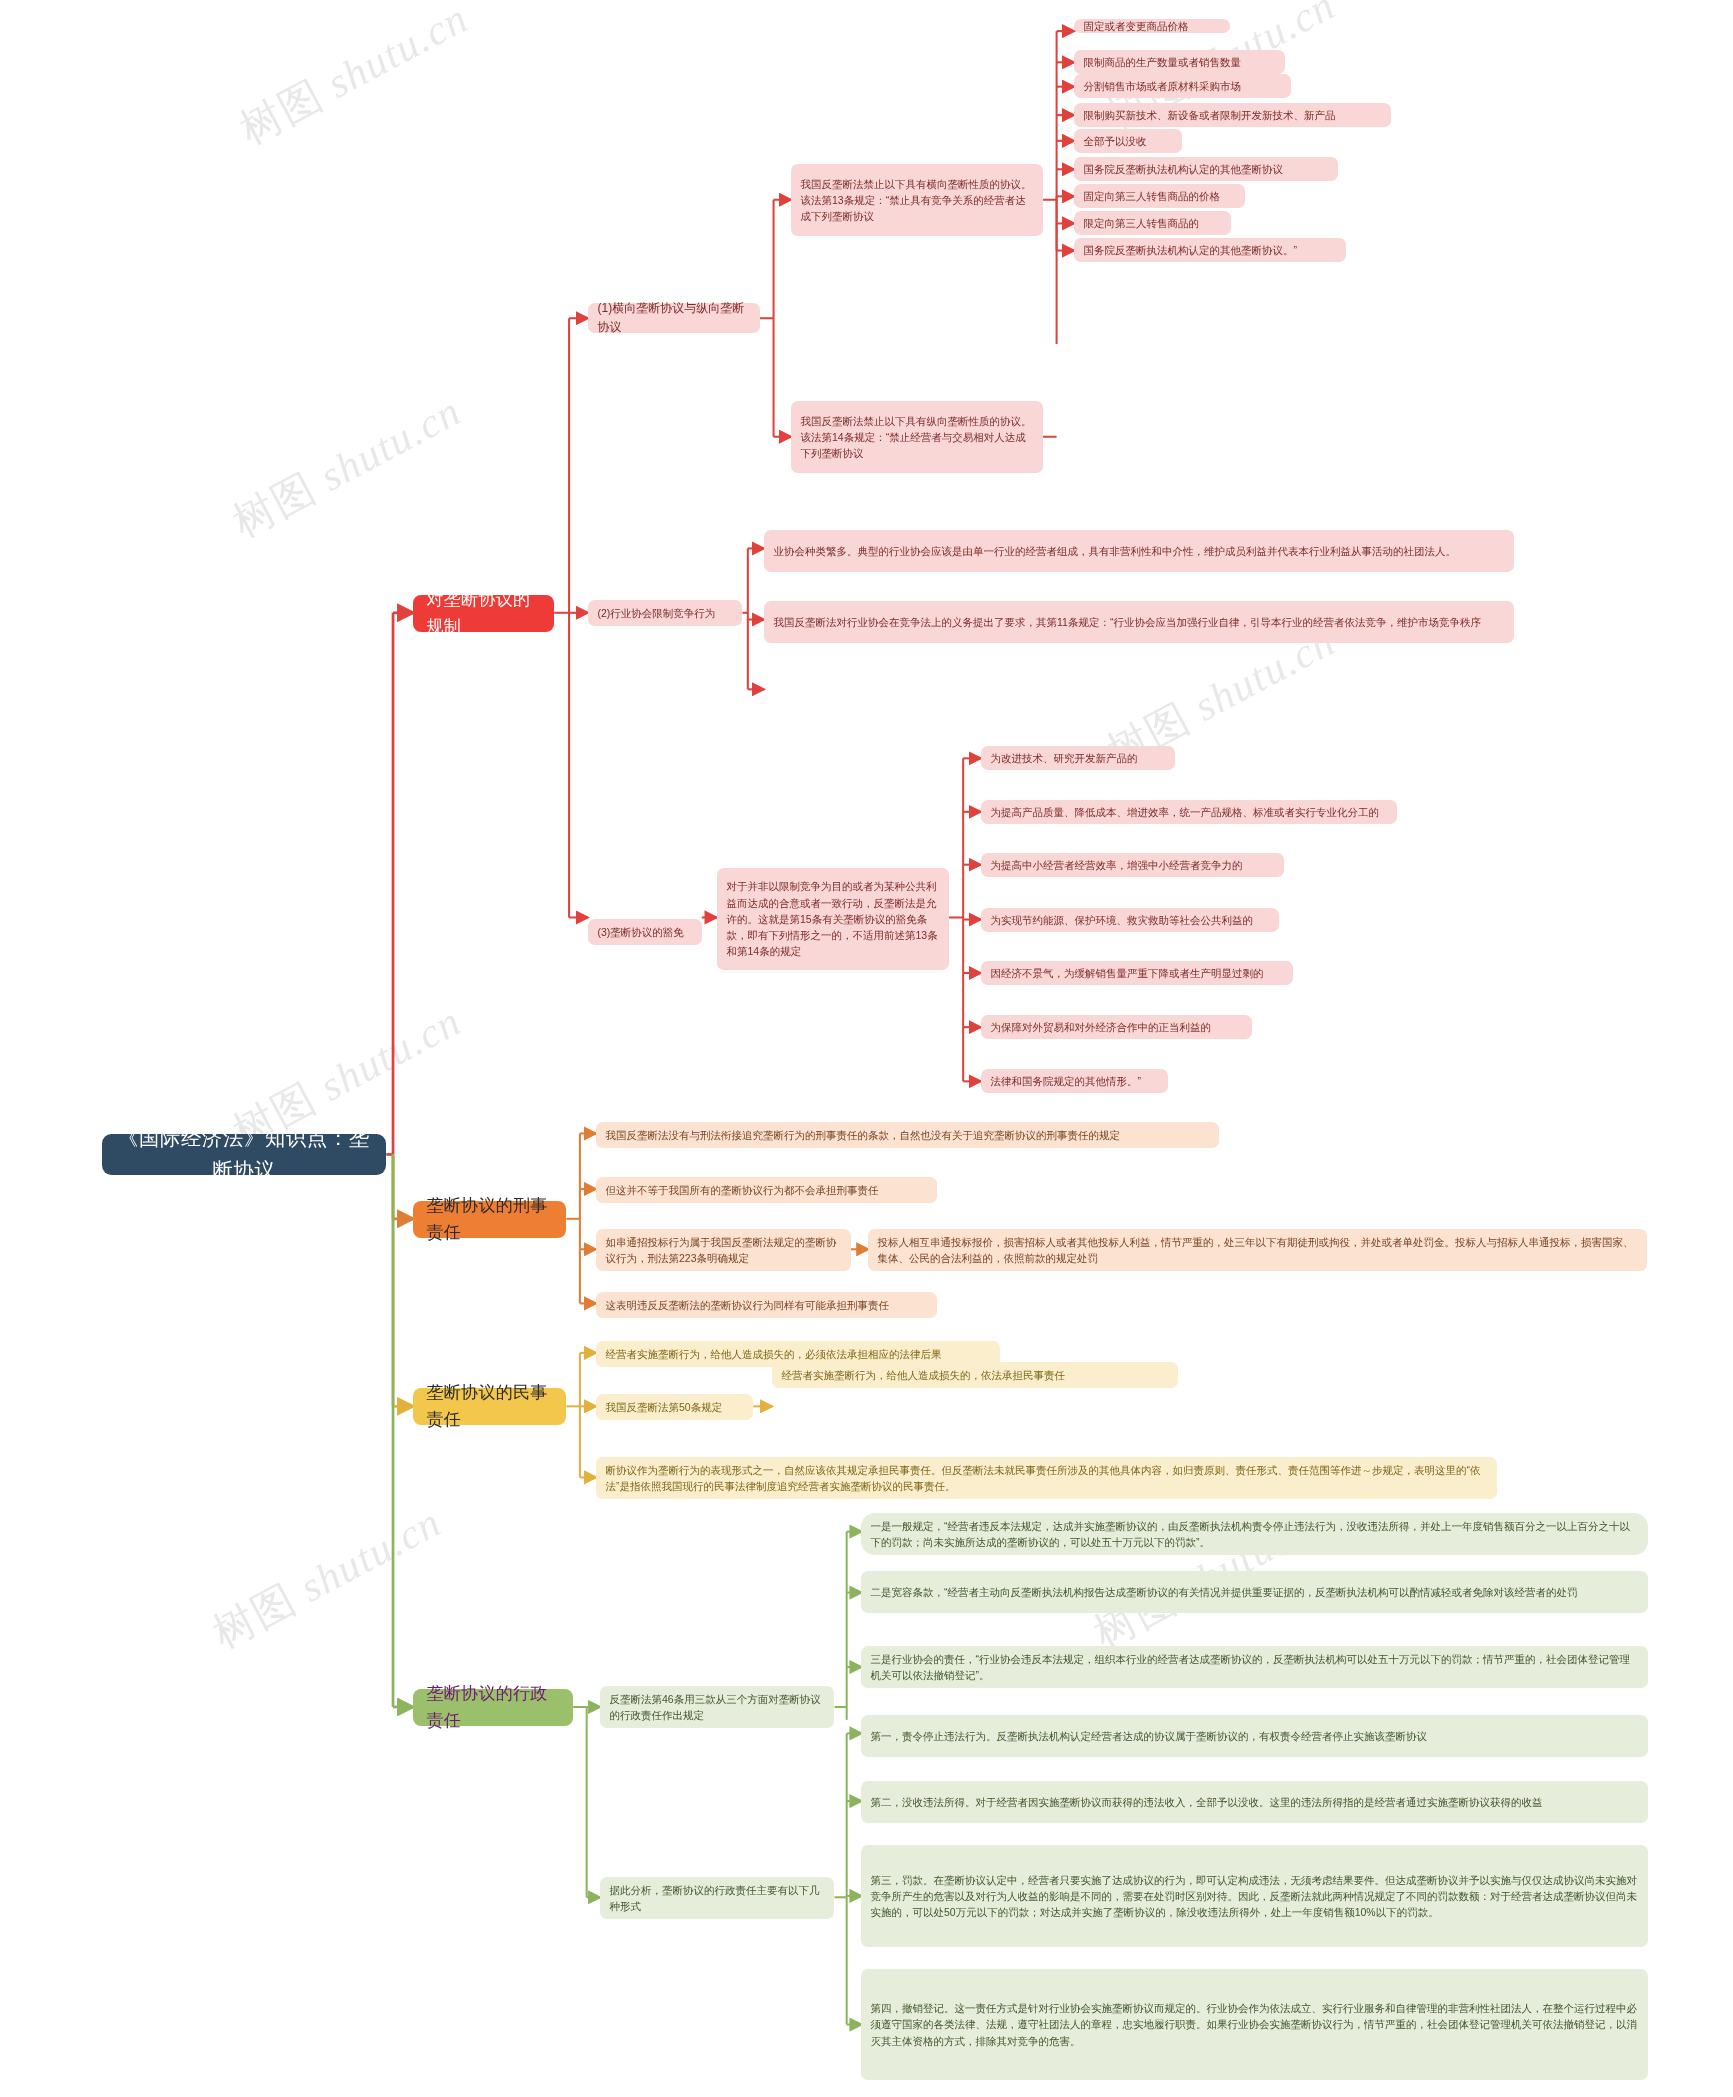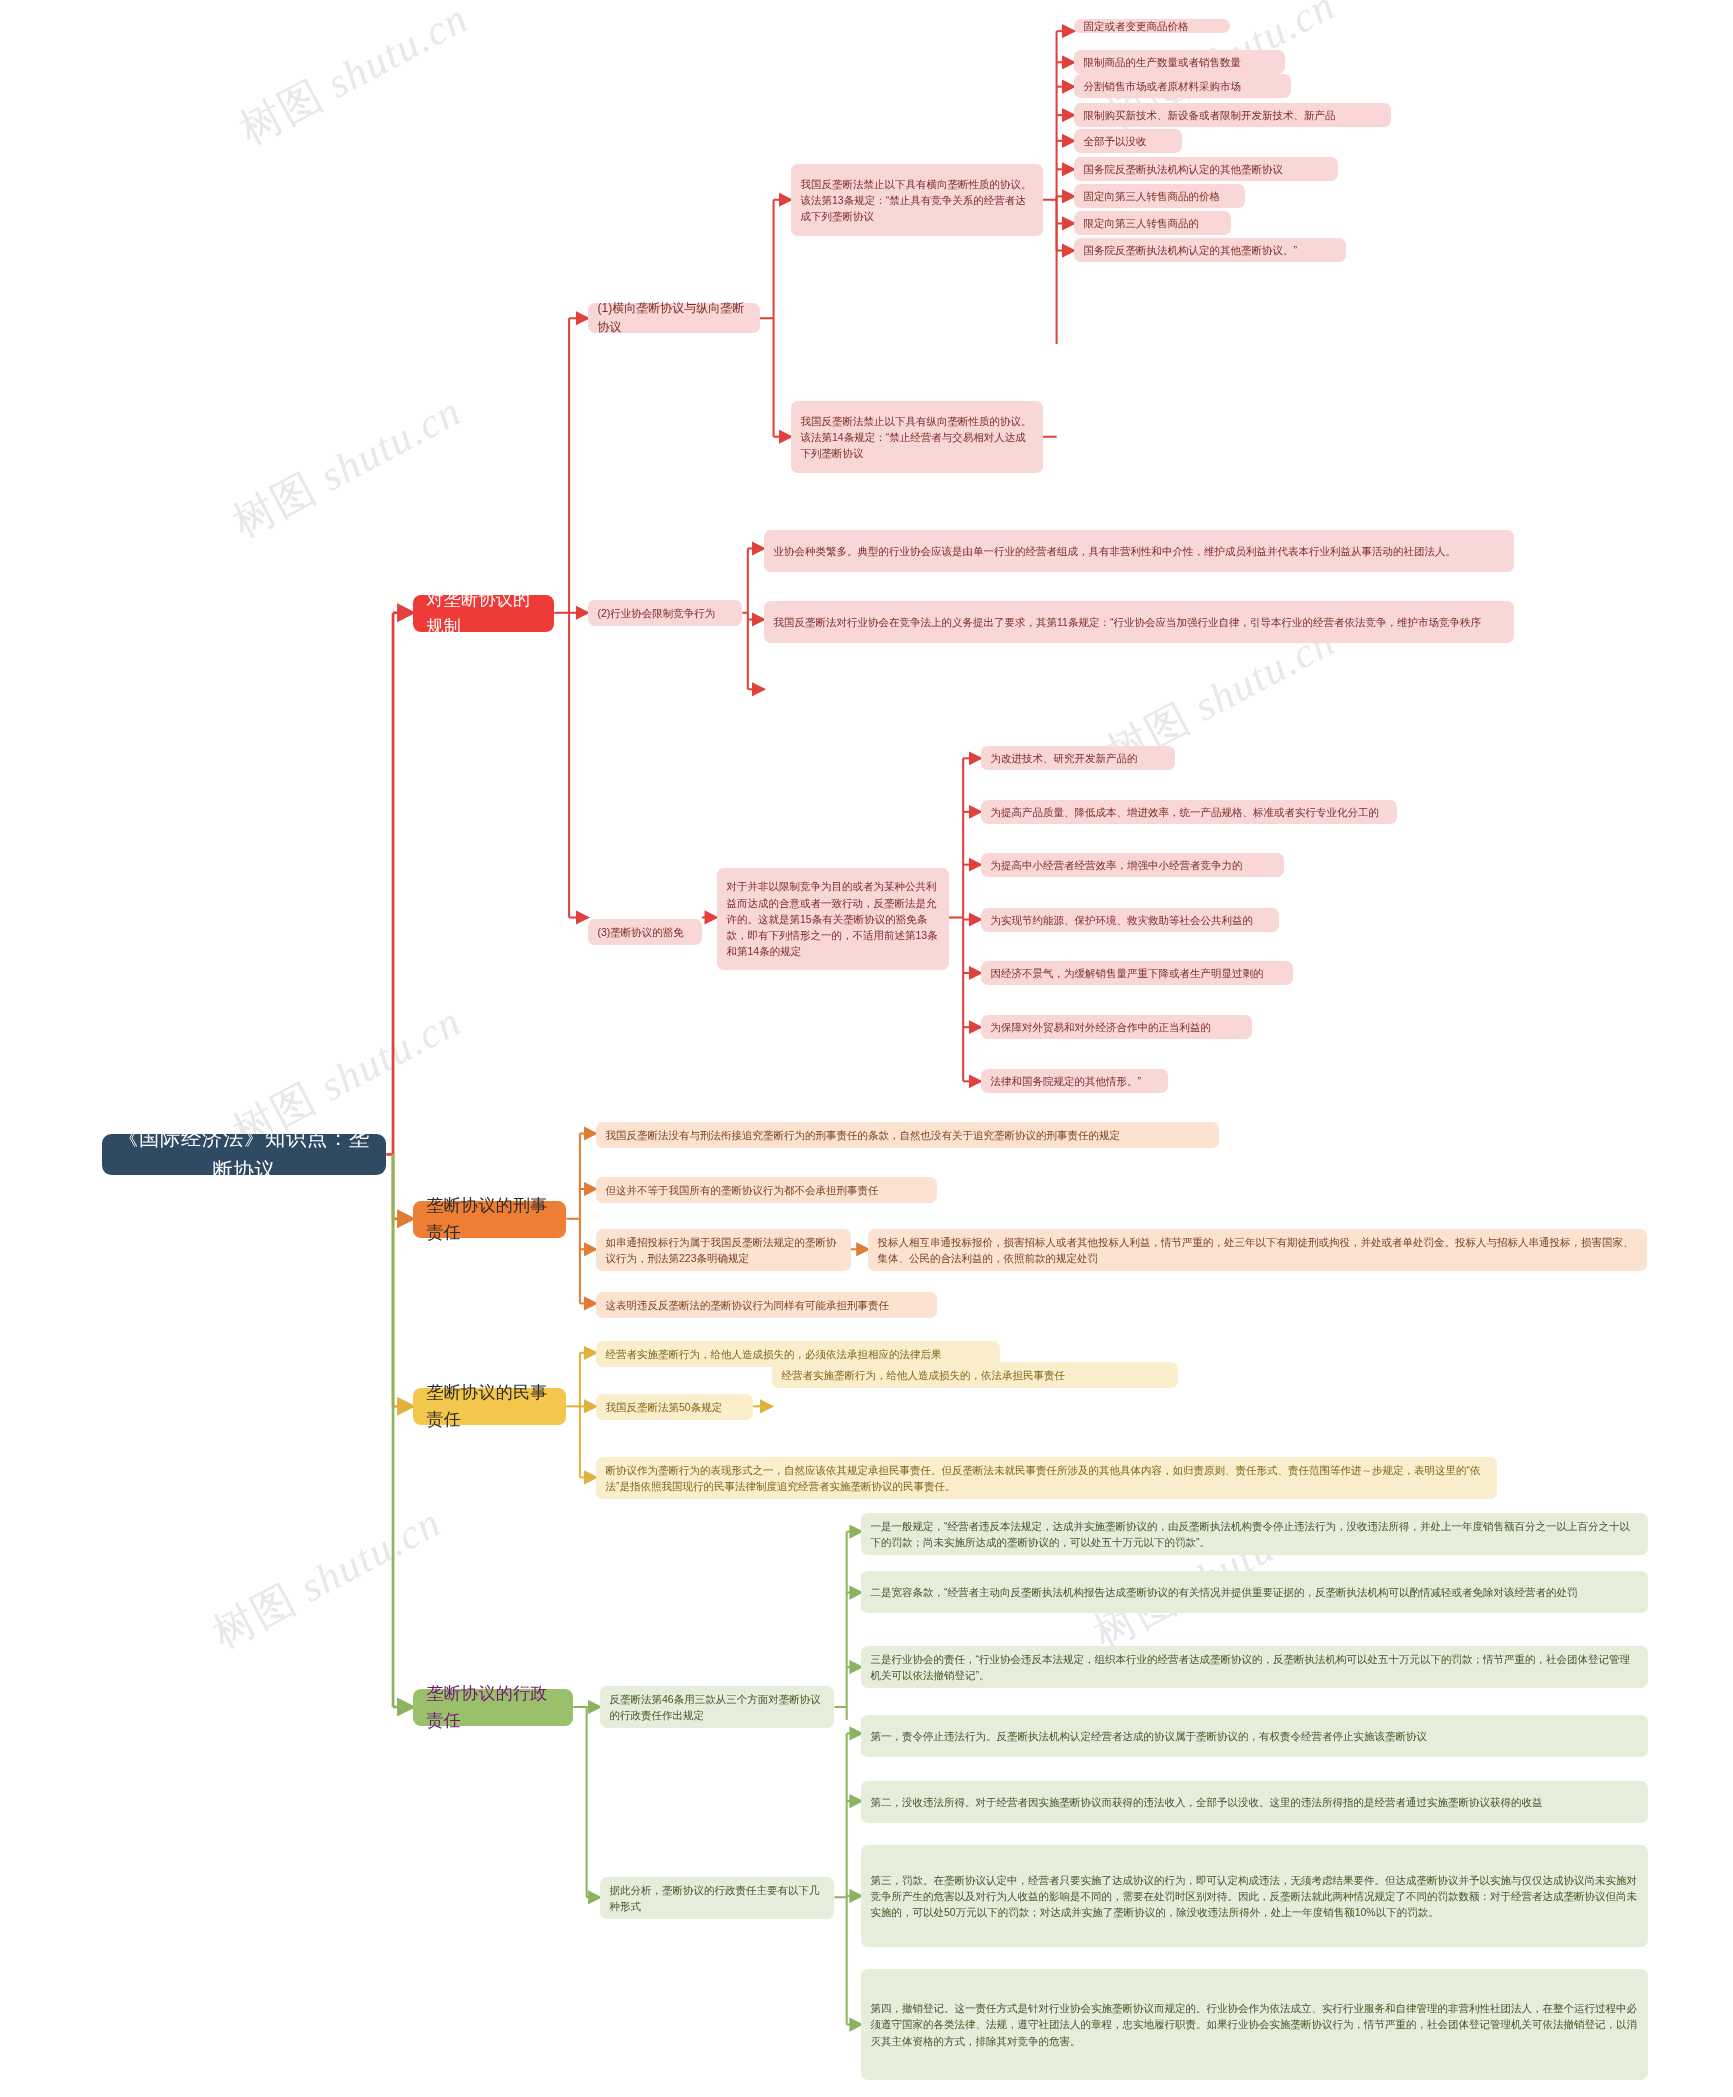--- a/index.html
+++ b/index.html
@@ -335,21 +335,21 @@
     <span>断协议作为垄断行为的表现形式之一，自然应该依其规定承担民事责任。但反垄断法未就民事责任所涉及的其他具体内容，如归责原则、责任形式、责任范围等作进～步规定，表明这里的“依法”是指依照我国现行的民事法律制度追究经营者实施垄断协议的民事责任。</span>
   </div>
 
   <div class="node n-l1 green" style="left:413px; top:1689px; width:160px; height:37px; justify-content:center;">
     <span>垄断协议的行政责任</span>
   </div>
 
   <div class="node n-b green n-xs" style="left:600px; top:1686px; width:234px; height:42px;">
     <span>反垄断法第46条用三款从三个方面对垄断协议的行政责任作出规定</span>
   </div>
-  <div class="node n-b green n-xs" style="left:861px; top:1513px; width:787px; height:42px;">
+  <div class="node n-b green n-xs" style="left:861px; top:1513px; width:787px; height:42px;border-radius:14px;">
     <span>一是一般规定，“经营者违反本法规定，达成并实施垄断协议的，由反垄断执法机构责令停止违法行为，没收违法所得，并处上一年度销售额百分之一以上百分之十以下的罚款；尚未实施所达成的垄断协议的，可以处五十万元以下的罚款”。</span>
   </div>
   <div class="node n-b green n-xs" style="left:861px; top:1571px; width:787px; height:42px;">
     <span>二是宽容条款，“经营者主动向反垄断执法机构报告达成垄断协议的有关情况并提供重要证据的，反垄断执法机构可以酌情减轻或者免除对该经营者的处罚</span>
   </div>
   <div class="node n-b green n-xs" style="left:861px; top:1646px; width:787px; height:42px;">
     <span>三是行业协会的责任，“行业协会违反本法规定，组织本行业的经营者达成垄断协议的，反垄断执法机构可以处五十万元以下的罚款；情节严重的，社会团体登记管理机关可以依法撤销登记”。</span>
   </div>
 
   <div class="node n-b green n-xs" style="left:600px; top:1877px; width:234px; height:42px;">

